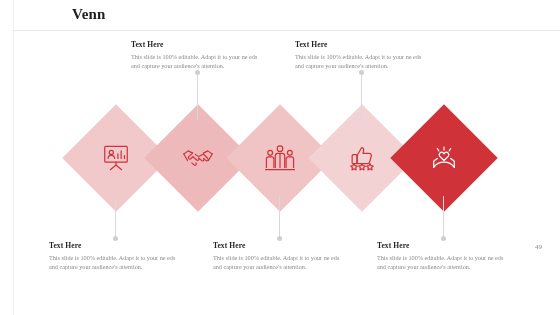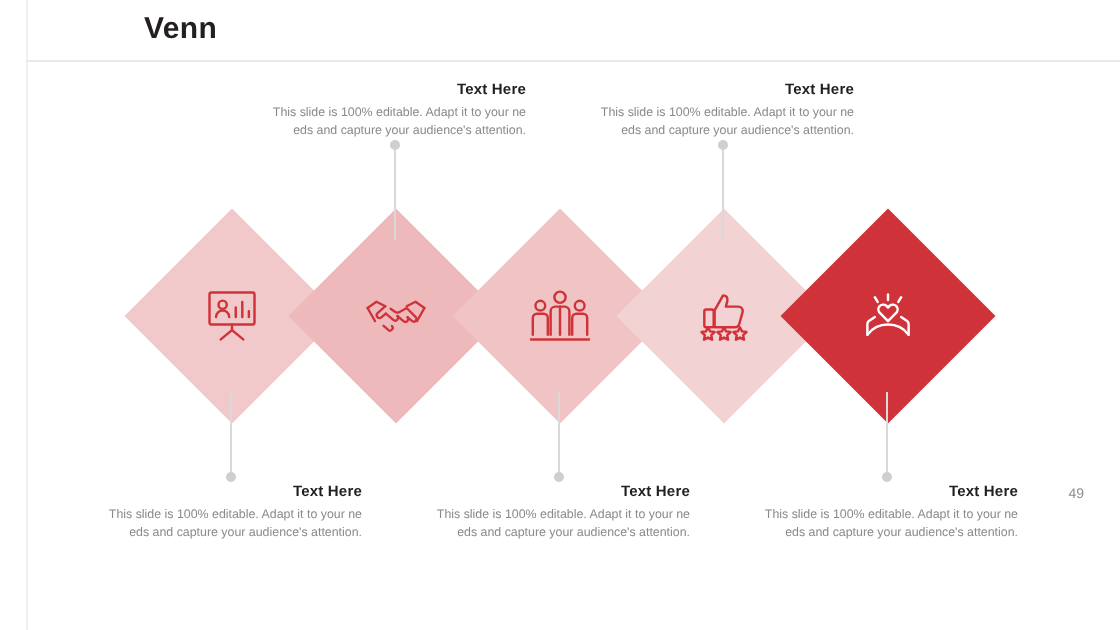--- a/index.html
+++ b/index.html
@@ -12,20 +12,21 @@
     background: #ffffff;
     font-family: "Liberation Sans", sans-serif;
     overflow: hidden;
   }
   .slide {
     position: relative;
     width: 560px;
     height: 259px;
     background: #ffffff;
     box-sizing: border-box;
+    font-family: Liberation Serif, serif;
   }
   
   .left-bar {
     position: absolute;
     left: 0;
     top: 0;
     width: 13px;
     height: 315px;
     background: #ffffff;
     border-right: 1px solid #f0f0f0;
@@ -90,21 +91,21 @@
     width: 5px;
     height: 5px;
     border-radius: 50%;
     background: #cfcfcf;
   }
 
   
   .txtblock {
     position: absolute;
     width: 132px;
-    text-align: right;
+    text-align: left;
   }
   .txtblock .hdr {
     font-size: 7.5px;
     font-weight: bold;
     color: #231f20;
     margin-bottom: 3px;
     letter-spacing: 0.1px;
   }
   .txtblock .body {
     font-size: 6.2px;

